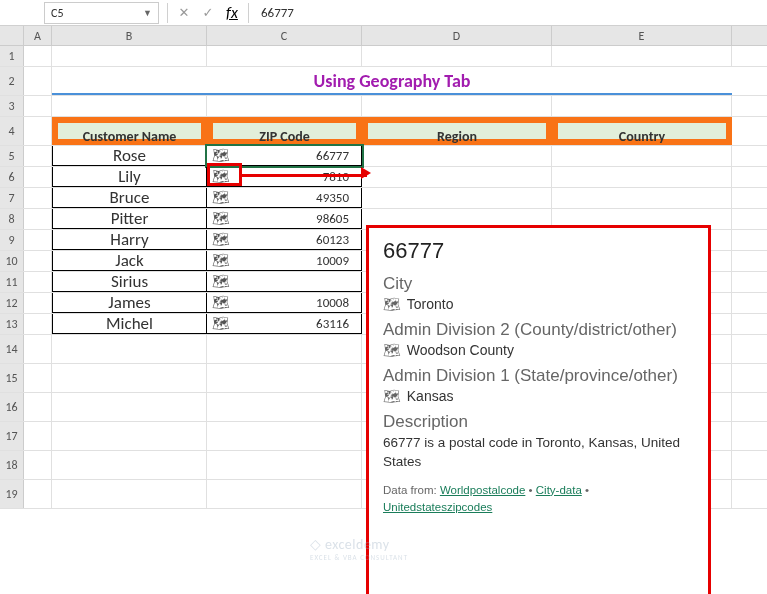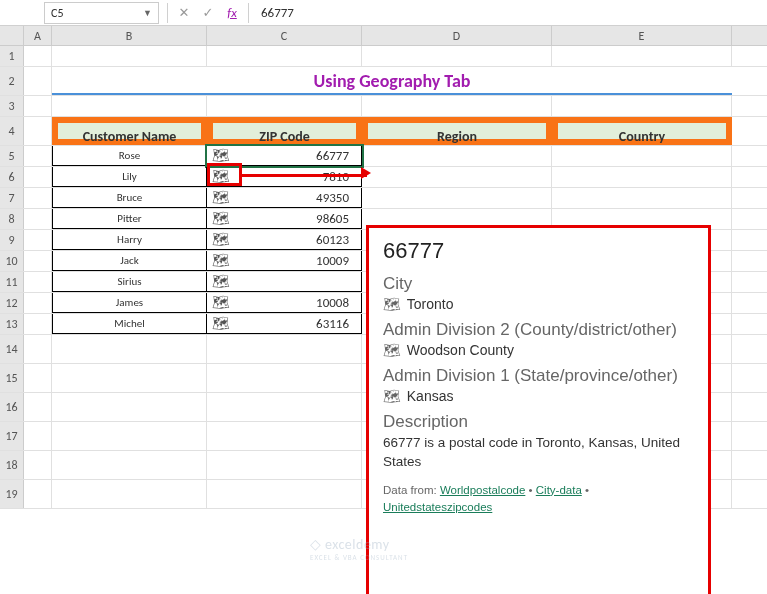--- a/index.html
+++ b/index.html
@@ -37,21 +37,21 @@
     .fb-divider { width: 1px; height: 20px; background: #d0d0d0; margin: 0 4px; }
     .fb-btn {
       width: 24px;
       height: 22px;
       display: flex;
       align-items: center;
       justify-content: center;
       color: #999;
       cursor: pointer;
     }
-    .fb-fx { font-style: italic; font-size: 13px; color: #a21caf; text-decoration: underline; }
+    .fb-fx { font-style: italic; font-size: 16px; color: #000000; text-decoration: underline; }
     .formula-input {
       flex: 1;
       padding: 2px 8px;
       font-size: 13px;
       color: #333;
     }
     
     .col-headers {
       display: flex;
       height: 20px;
@@ -120,21 +120,21 @@
       border: 6px solid #f97316;
       height: 28px;
       line-height: 28px;
     }
     
     .td-name {
       width: 155px;
       text-align: center;
       border: 1px solid #000;
       border-top: none;
-      font-size: 11px;
+      font-size: 17px;
     }
     .td-zip {
       width: 155px;
       border: 1px solid #000;
       border-top: none;
       border-left: none;
       display: flex;
       align-items: center;
       padding: 0;
     }

